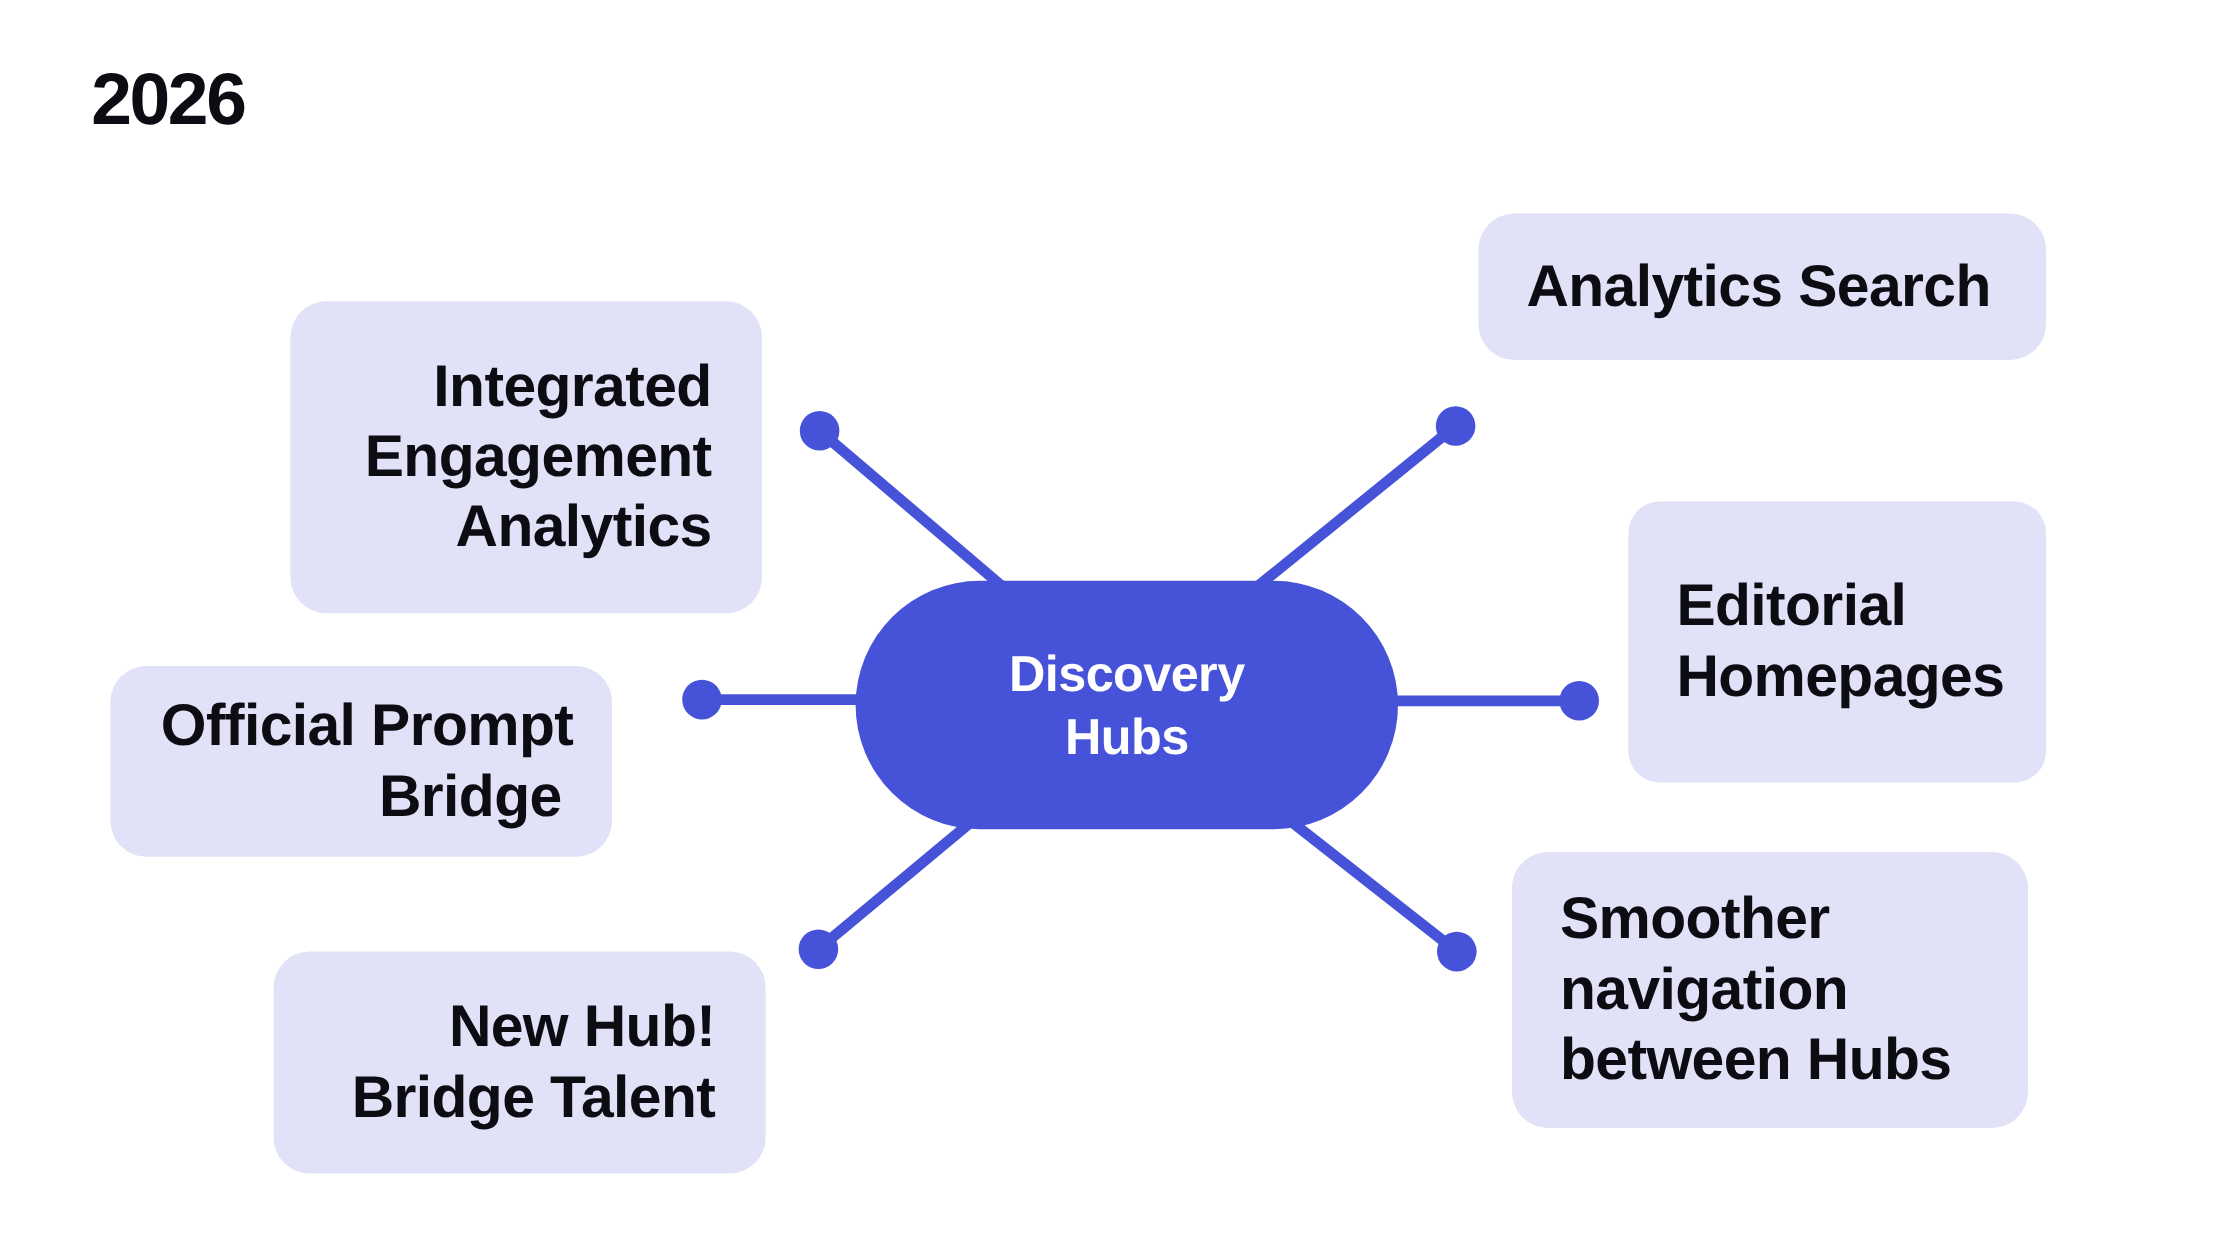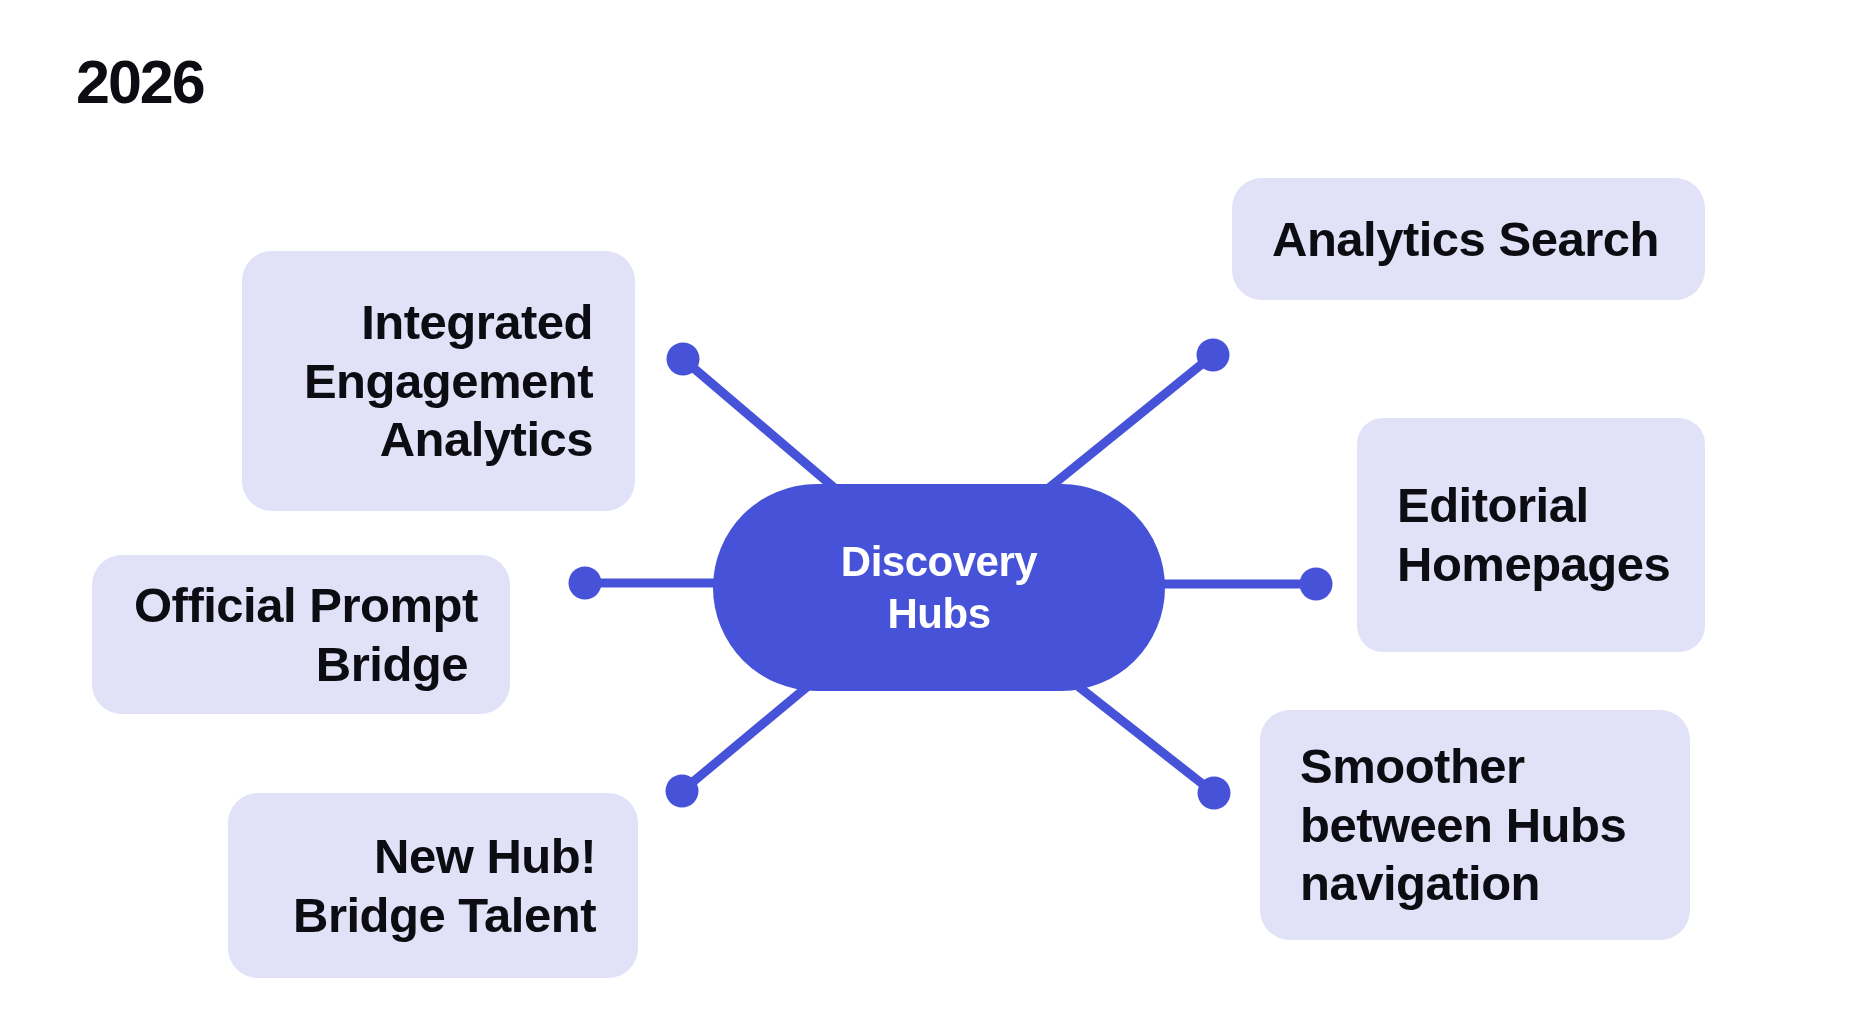--- a/index.html
+++ b/index.html
@@ -128,17 +128,17 @@
     <div class="line">Analytics Search</div>
   </div>
 
   <div class="node-box box-editorial align-left">
     <div class="line">Editorial</div>
     <div class="line">Homepages</div>
   </div>
 
   <div class="node-box box-smoother align-left">
     <div class="line">Smoother</div>
+    <div class="line">navigation</div>
     <div class="line">between Hubs</div>
-    <div class="line">navigation</div>
   </div>
 
 </div>
 
 </body></html>

